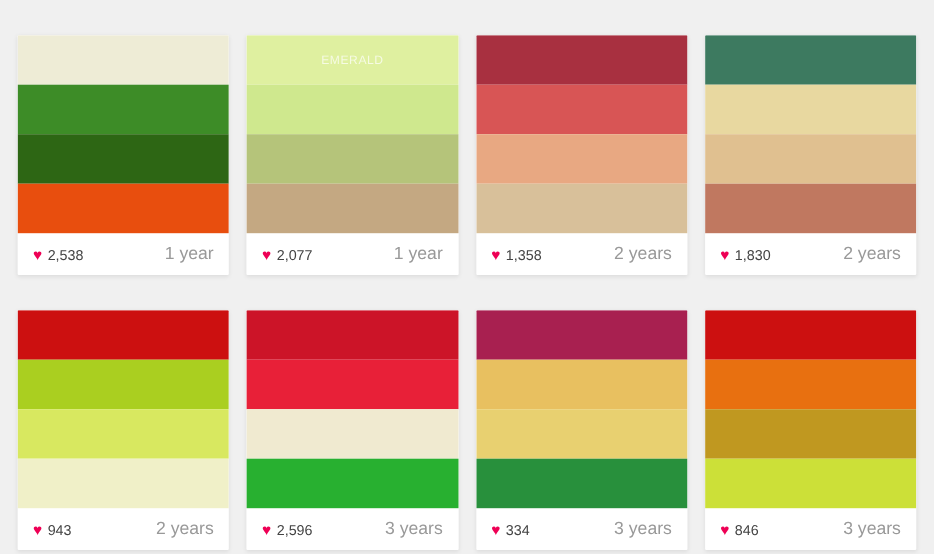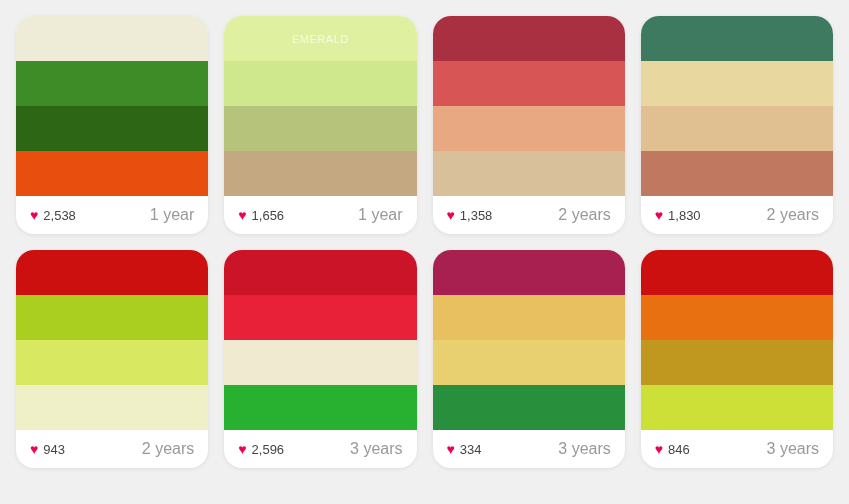--- a/index.html
+++ b/index.html
@@ -8,23 +8,24 @@
       font-family: -apple-system, BlinkMacSystemFont, 'Segoe UI', sans-serif;
       padding: 16px;
     }
     .grid {
       display: grid;
       grid-template-columns: repeat(4, 1fr);
       gap: 16px;
     }
     .card {
       background: #fff;
-      border-radius: 18px;
+      border-radius: 1px;
       overflow: hidden;
       box-shadow: 0 1px 4px rgba(0,0,0,0.08);
+      margin-top: 16px;
     }
     .palette {
       display: flex;
       flex-direction: column;
       height: 180px;
     }
     .swatch {
       flex: 1;
       position: relative;
     }
@@ -85,21 +86,21 @@
         <div class="swatch" style="background-color: rgb(223, 240, 160);">
           <span class="swatch-label">EMERALD</span>
         </div>
         <div class="swatch" style="background-color: rgb(207, 232, 142);"></div>
         <div class="swatch" style="background-color: rgb(181, 196, 122);"></div>
         <div class="swatch" style="background-color: rgb(196, 168, 130);"></div>
       </div>
       <div class="card-footer">
         <div class="likes">
           <span class="heart-icon">♥</span>
-          <span>1,656</span>
+          <span>2,077</span>
         </div>
         <span class="time">1 year</span>
       </div>
     </div>
     <div class="card">
       <div class="palette">
         <div class="swatch" style="background-color: rgb(168, 48, 64);"></div>
         <div class="swatch" style="background-color: rgb(216, 85, 85);"></div>
         <div class="swatch" style="background-color: rgb(232, 168, 130);"></div>
         <div class="swatch" style="background-color: rgb(216, 192, 154);"></div>

